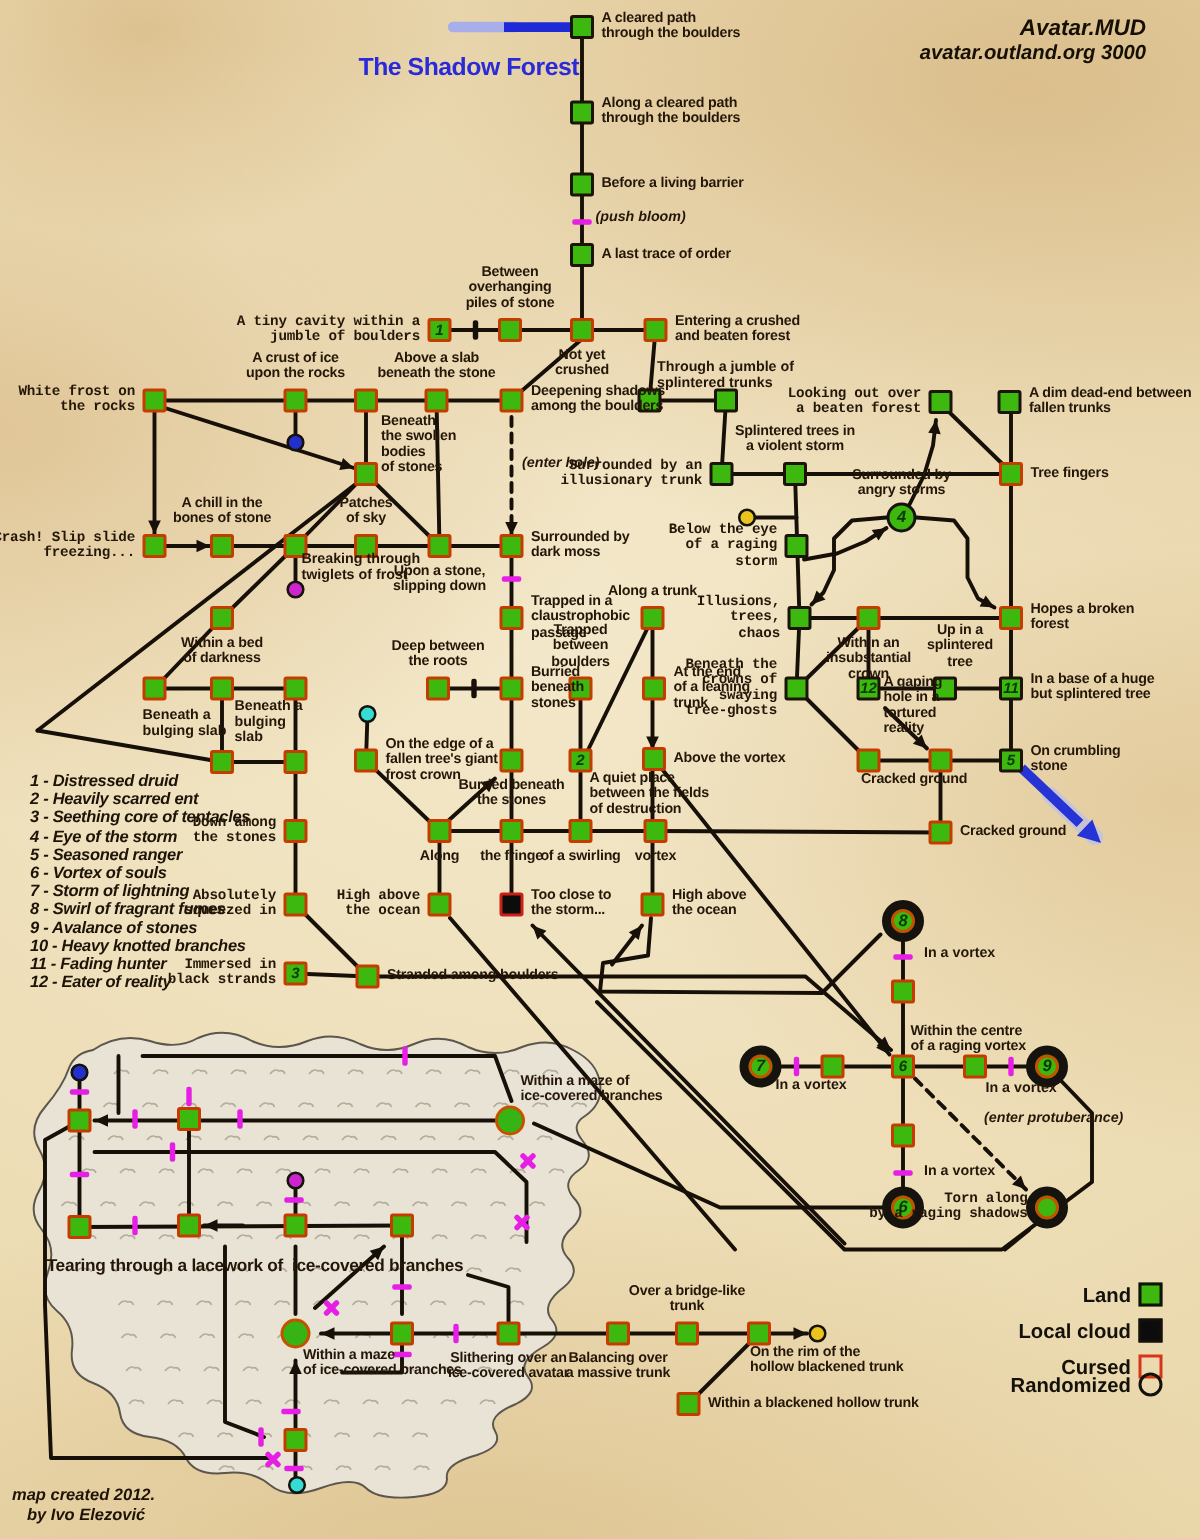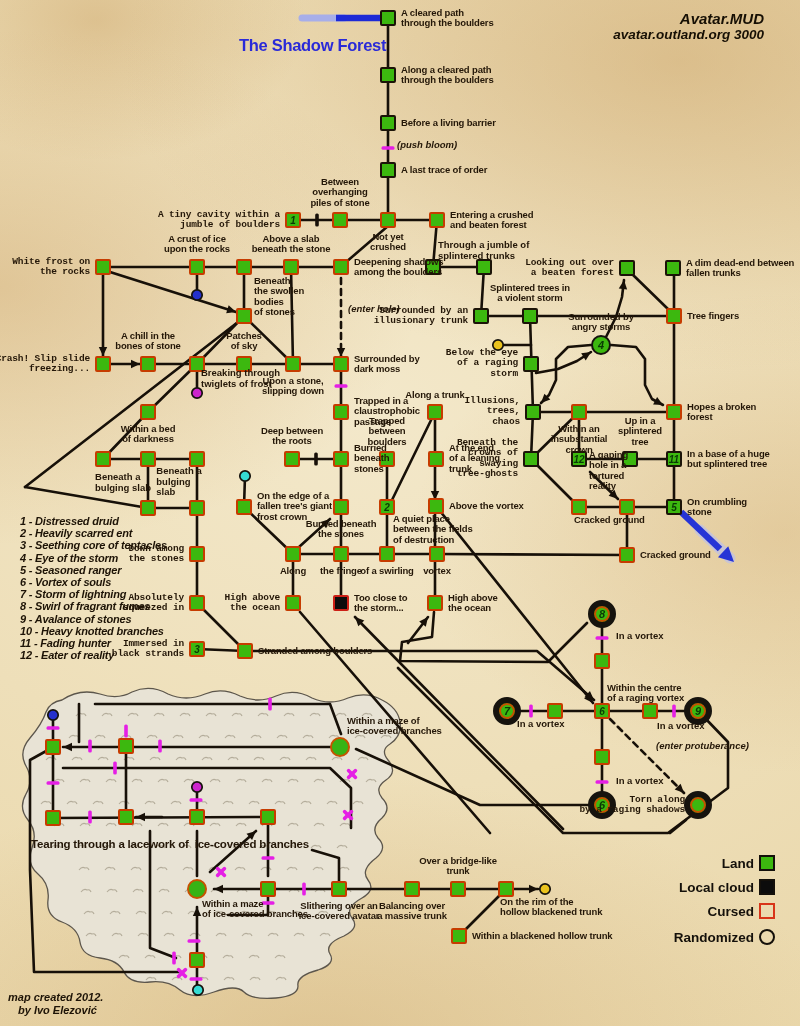--- a/index.html
+++ b/index.html
@@ -380,21 +380,21 @@
         <span class="lg-swatch lg-land"></span>
       </div>
       <div class="legend-row" style="top: 24px; padding-left: 29px;">
         <span class="lg-label">Local cloud</span>
         <span class="lg-swatch lg-cloud"></span>
       </div>
       <div class="legend-row" style="top: 48px;">
         <span class="lg-label">Cursed</span>
         <span class="lg-swatch lg-cursed"></span>
       </div>
-      <div class="legend-row" style="top: 74px;">
+      <div class="legend-row" style="top: 60px;">
         <span class="lg-label">Randomized</span>
         <span class="lg-swatch lg-rand"></span>
       </div>
     </div>
 
   <div class="footer">
     <div class="f1">map created 2012.</div>
     <div class="f2">by Ivo Elezović</div>
   </div>
 

